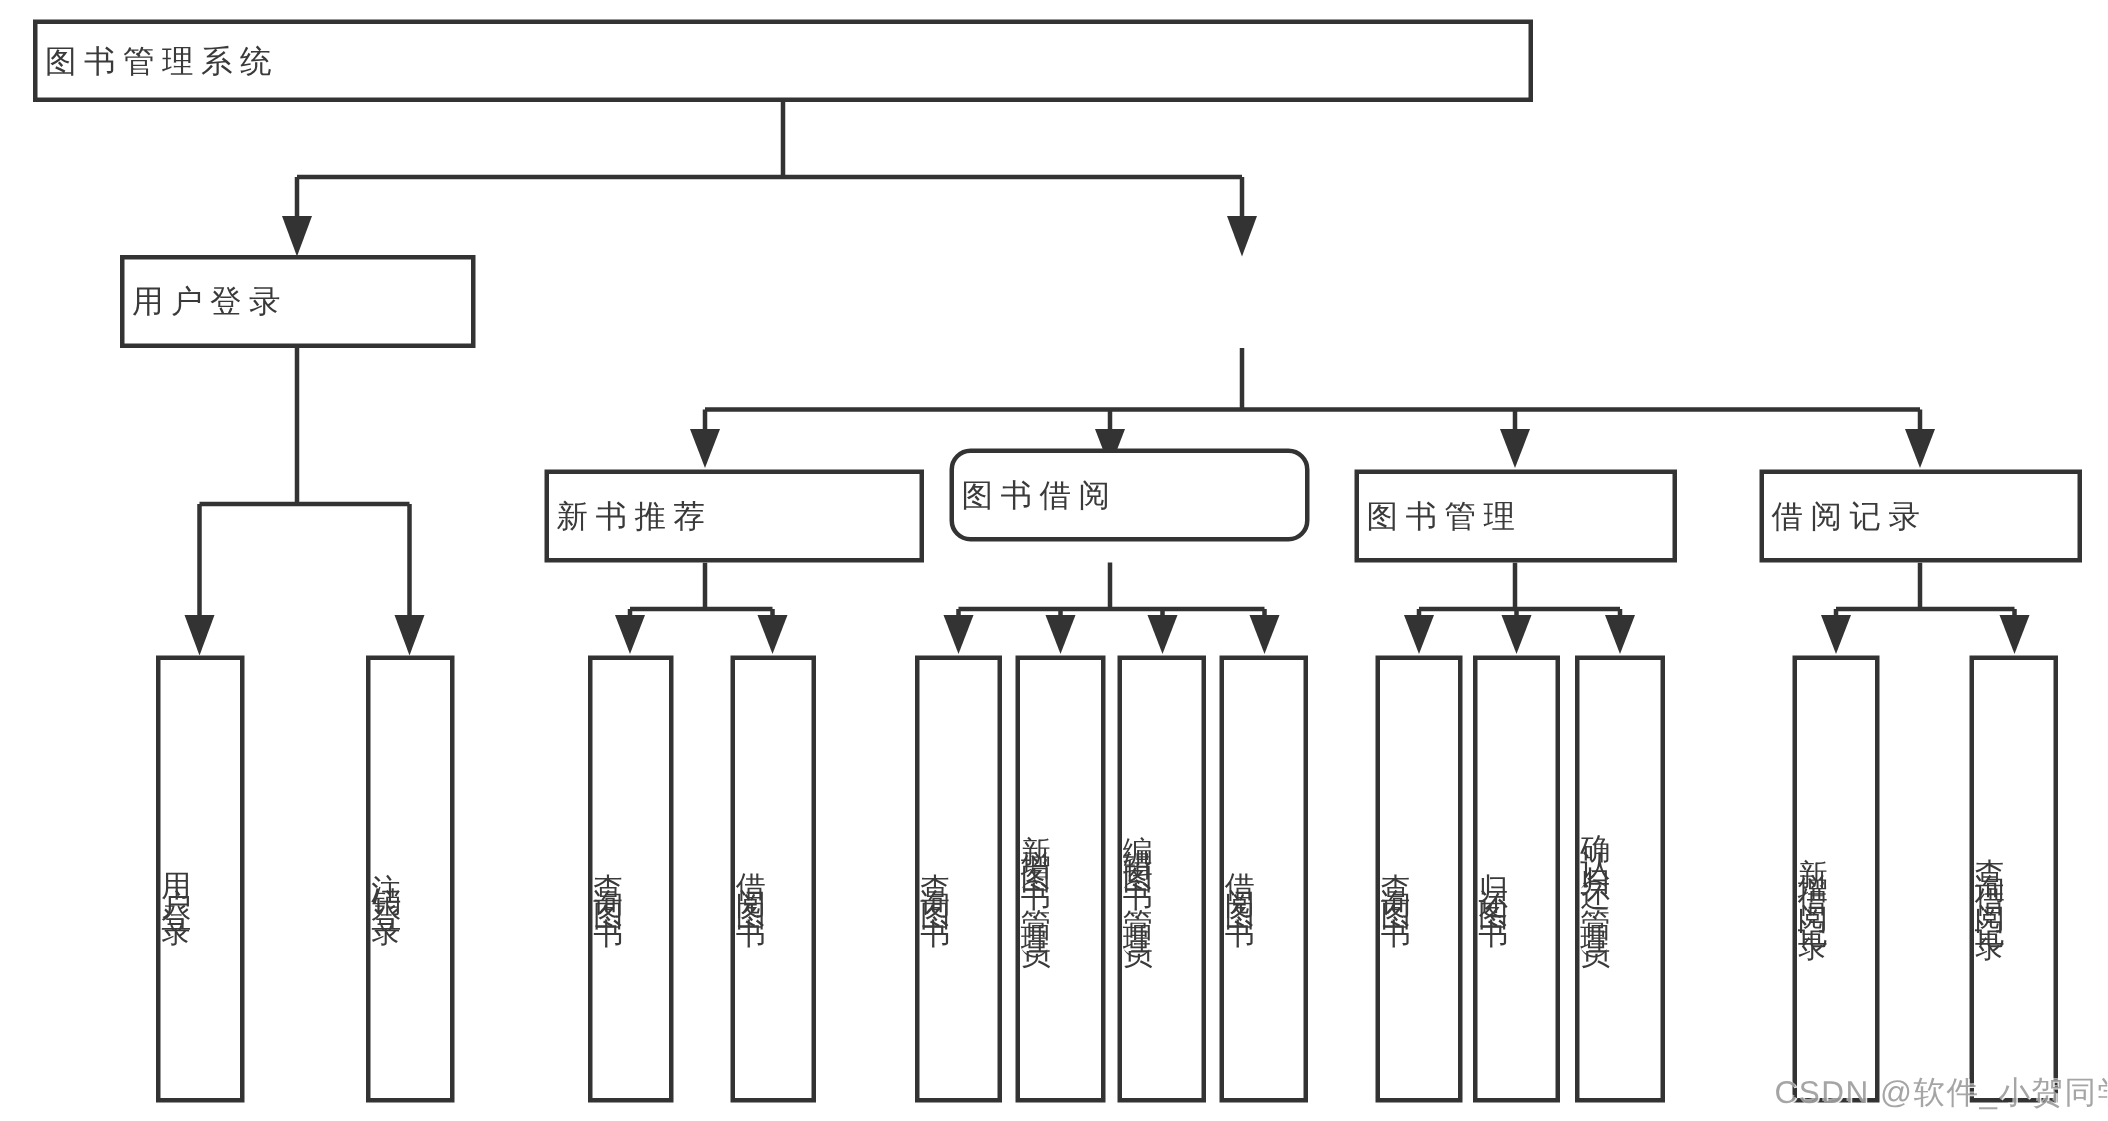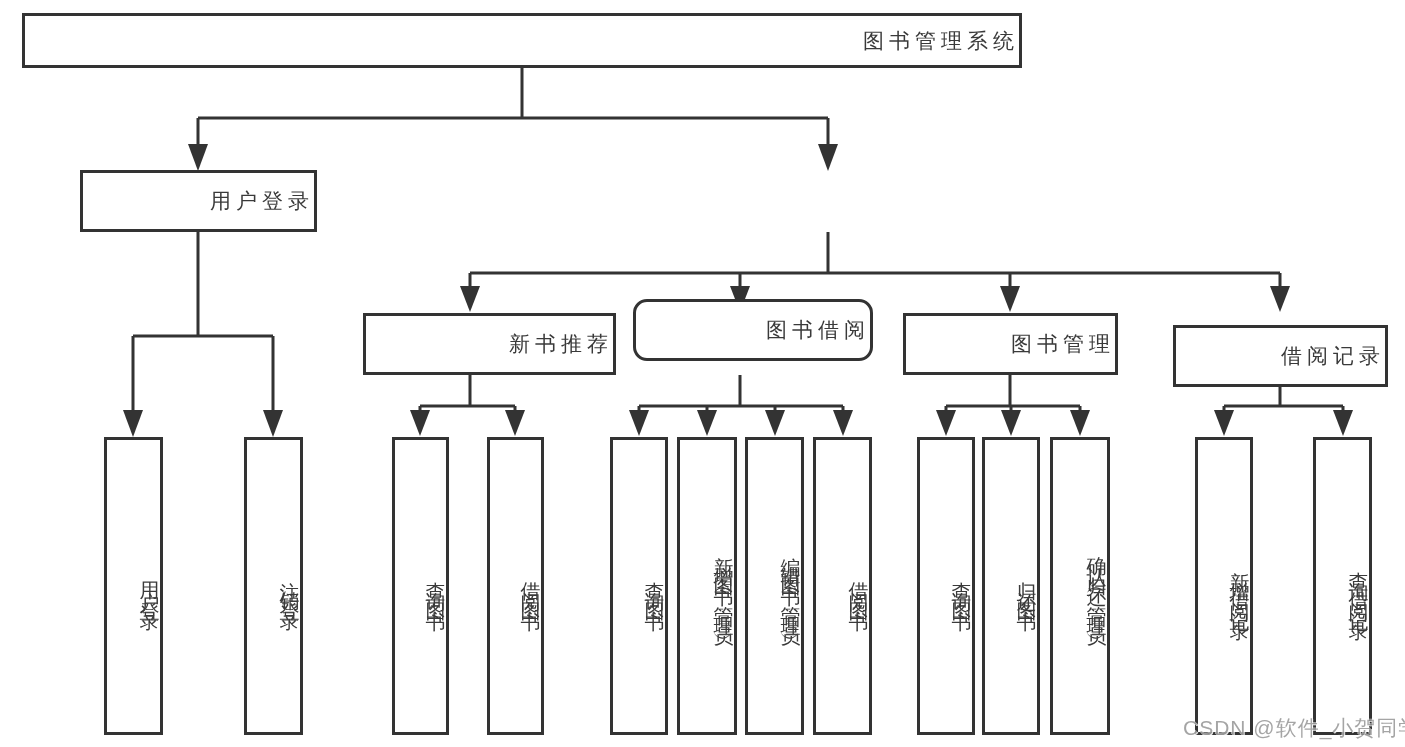--- a/index.html
+++ b/index.html
@@ -21,21 +21,21 @@
     width: 1405px; height: 747px;
     z-index: 1;
   }
   .box {
     position: absolute;
     box-sizing: border-box;
     border: 3px solid #333333;
     background: #ffffff;
     display: flex;
     align-items: center;
-    justify-content: flex-end;
+    justify-content: flex-start;
     color: #3a3a3a;
     z-index: 2;
   }
   .h-label {
     font-size: 21px;
     letter-spacing: 5px;
     padding-left: 5px;   
     white-space: nowrap;
     color: #3a3a3a;
   }
@@ -119,21 +119,21 @@
 
   <div class="box" style="left:363px; top:313px; width:253px; height:62px;">
     <span class="h-label">新书推荐</span>
   </div>
   <div class="box" style="left:633px; top:299px; width:240px; height:62px;border-radius:14px;">
     <span class="h-label">图书借阅</span>
   </div>
   <div class="box" style="left:903px; top:313px; width:215px; height:62px;">
     <span class="h-label">图书管理</span>
   </div>
-  <div class="box" style="left:1173px; top:313px; width:215px; height:62px;margin-top:12px;">
+  <div class="box" style="left:1173px; top:313px; width:215px; height:62px;">
     <span class="h-label">借阅记录</span>
   </div>
 
   <div class="box" style="left:104px; top:437px; width:59px; height:298px;">
     <span class="v-label">用户登录</span>
   </div>
   <div class="box" style="left:244px; top:437px; width:59px; height:298px;">
     <span class="v-label">注销登录</span>
   </div>
 

